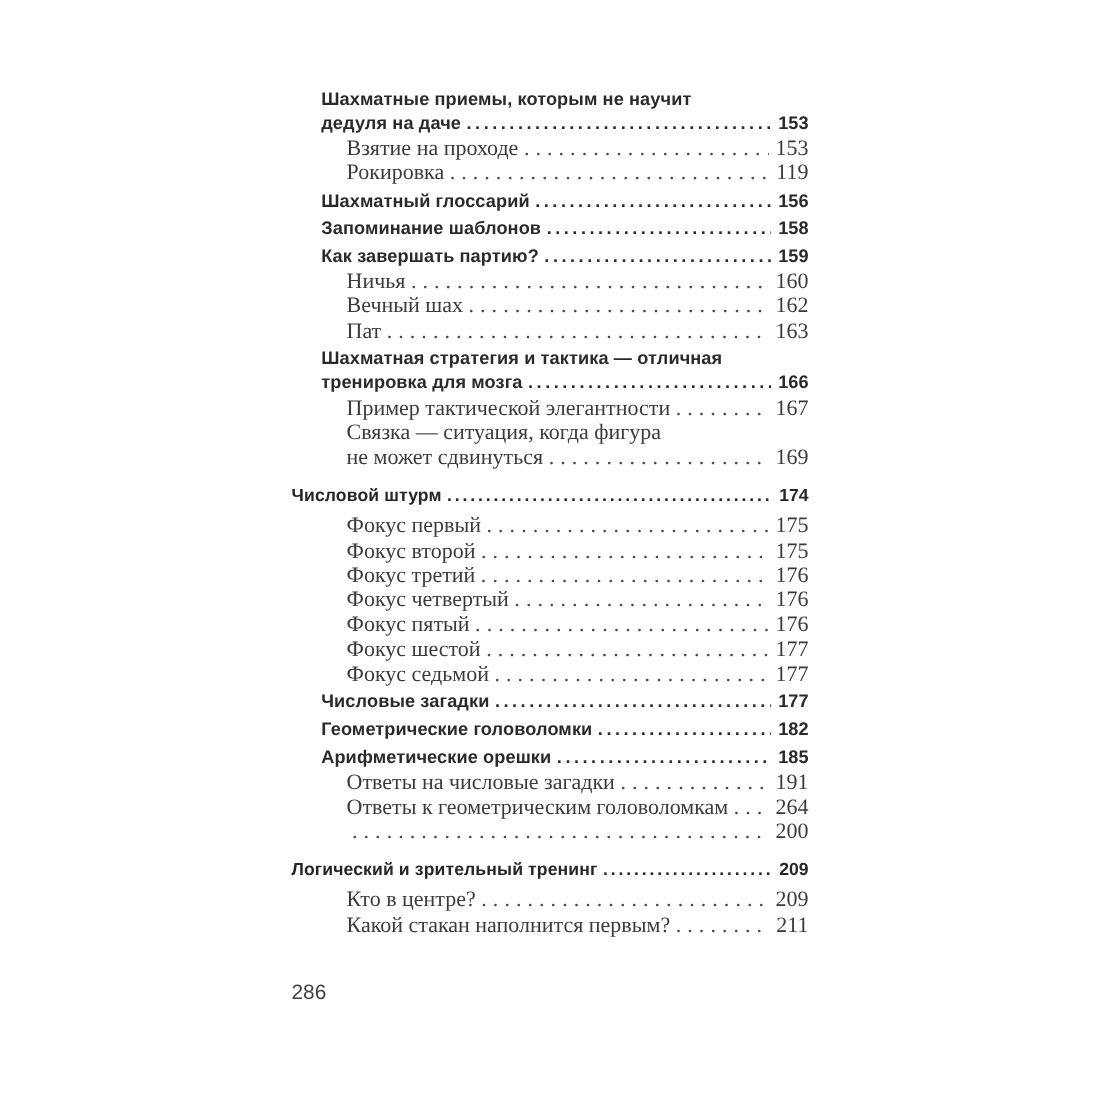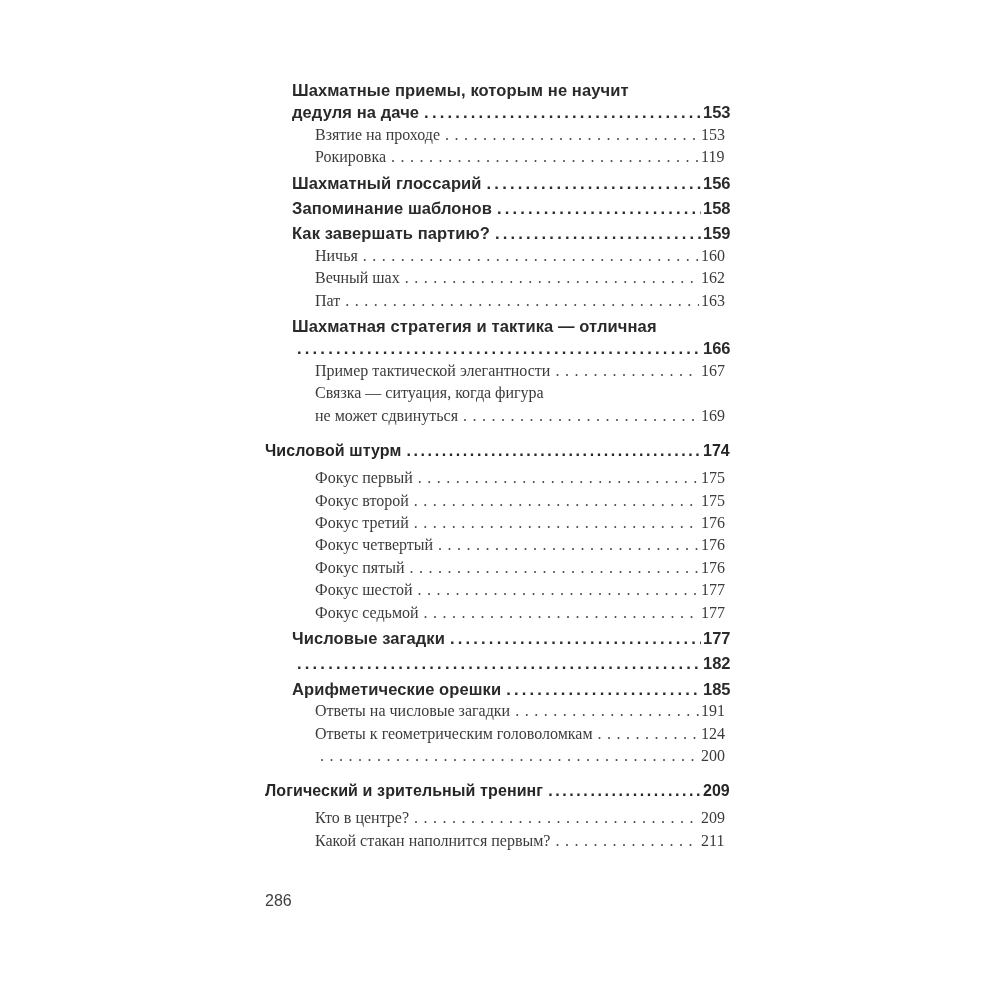--- a/index.html
+++ b/index.html
@@ -39,21 +39,21 @@
   .level-section {
     font-family: "Liberation Sans", sans-serif;
     font-weight: 700;
     font-size: 16.5px;
     color: #2a2a2a;
     margin-top: 3px;
   }
   .level-sub {
     font-family: "Liberation Serif", serif;
     font-weight: 400;
-    font-size: 16px;
+    font-size: 20px;
     color: #3b3b3b;
     padding-left: 50px;
   }
   .level-section .title, .level-chapter .title { letter-spacing: 0.1px; }
   .level-section { padding-left: 27px; }
   .level-chapter { padding-left: 0; }
   .cont { margin-top: 0; }
   
   .leader {
     flex: 1 1 auto;
@@ -74,29 +74,29 @@
     color: #2a2a2a;
   }
   .level-chapter .leader::after {
     letter-spacing: 2.6px;
     color: #262626;
   }
   .level-chapter .leader { margin-right: 0; }
   .pagenum {
     flex: 0 0 auto;
     min-width: 32px;
-    text-align: left;
+    text-align: right;
   }
   .level-sub .pagenum { min-width: 34px; }
   
   .folio {
     position: absolute;
     left: 265px; top: 892px;
     font-family: "Liberation Sans", sans-serif;
-    font-size: 16px;
+    font-size: 19px;
     color: #3f3f3f;
   }
 </style>
 </head>
 <body>
 
 <div class="book-page">
   <div class="toc">
       <div class="row level-section">
         <span class="title">Шахматные приемы, которым не научит</span>
@@ -143,20 +143,21 @@
       </div>
       <div class="row level-sub">
         <span class="title">Пат</span>
         <span class="leader"></span>
         <span class="pagenum">163</span>
       </div>
       <div class="row level-section">
         <span class="title">Шахматная стратегия и тактика — отличная</span>
       </div>
       <div class="row level-section cont">
+        <span class="title">тренировка для мозга</span>
         <span class="leader"></span>
         <span class="pagenum">166</span>
       </div>
       <div class="row level-sub">
         <span class="title">Пример тактической элегантности</span>
         <span class="leader"></span>
         <span class="pagenum">167</span>
       </div>
       <div class="row level-sub">
         <span class="title">Связка — ситуация, когда фигура</span>
@@ -205,37 +206,38 @@
         <span class="title">Фокус седьмой</span>
         <span class="leader"></span>
         <span class="pagenum">177</span>
       </div>
       <div class="row level-section">
         <span class="title">Числовые загадки</span>
         <span class="leader"></span>
         <span class="pagenum">177</span>
       </div>
       <div class="row level-section">
+        <span class="title">Геометрические головоломки</span>
         <span class="leader"></span>
         <span class="pagenum">182</span>
       </div>
       <div class="row level-section">
         <span class="title">Арифметические орешки</span>
         <span class="leader"></span>
         <span class="pagenum">185</span>
       </div>
       <div class="row level-sub">
         <span class="title">Ответы на числовые загадки</span>
         <span class="leader"></span>
         <span class="pagenum">191</span>
       </div>
       <div class="row level-sub">
         <span class="title">Ответы к геометрическим головоломкам</span>
         <span class="leader"></span>
-        <span class="pagenum">124</span>
+        <span class="pagenum">264</span>
       </div>
       <div class="row level-sub">
         <span class="leader"></span>
         <span class="pagenum">200</span>
       </div>
       <div class="row level-chapter">
         <span class="title">Логический и зрительный тренинг</span>
         <span class="leader"></span>
         <span class="pagenum">209</span>
       </div>

